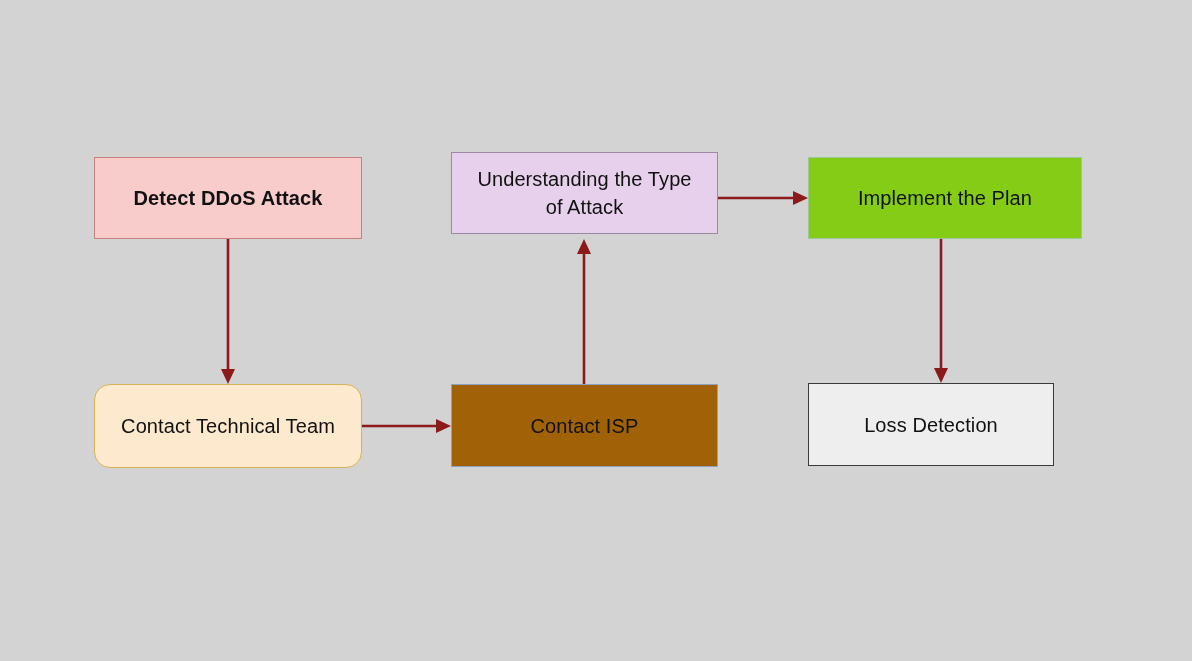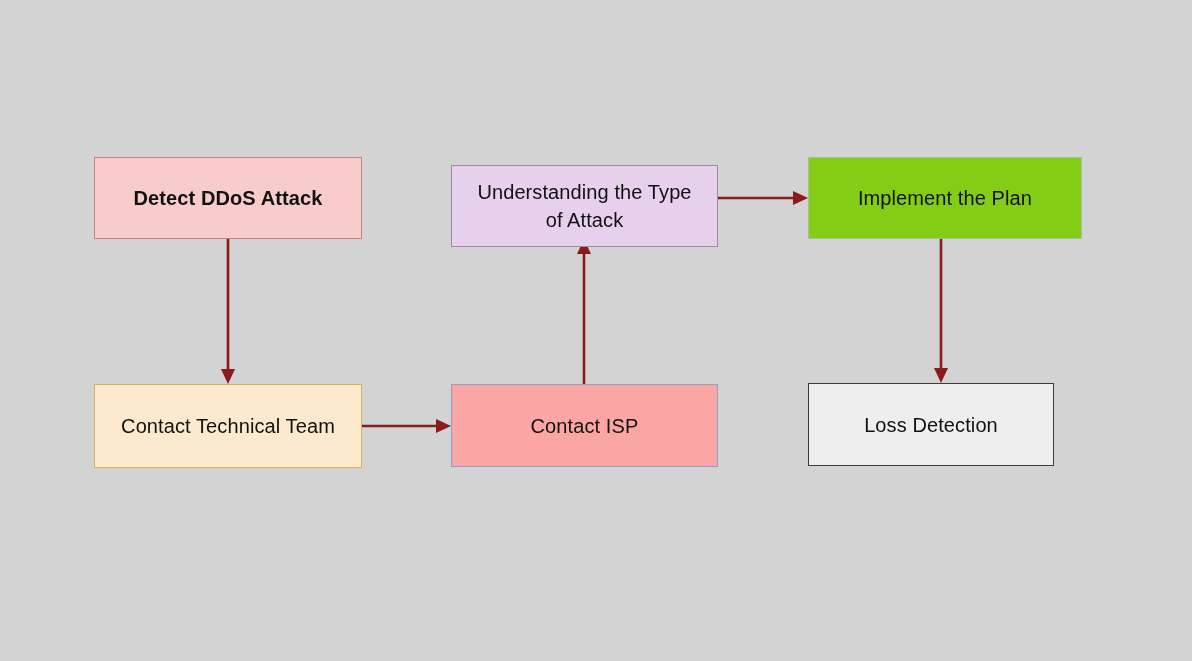--- a/index.html
+++ b/index.html
@@ -70,21 +70,21 @@
         <polygon points="808,198 793,191 793,205" fill="#8b1a1a"></polygon>
       </g>
       <g>
         <line x1="941" y1="239" x2="941" y2="371" stroke="#8b1a1a" stroke-width="2.6"></line>
         <polygon points="941,383 934,368 948,368" fill="#8b1a1a"></polygon>
       </g>
     </svg>
 
   <div id="node-layer">
       <div class="node" style="left: 94px; top: 157px; width: 268px; height: 82px; background: rgb(249, 204, 204); border-color: rgb(200, 127, 127); color: rgb(17, 17, 17); font-weight: bold;"><span class="node-label">Detect DDoS Attack</span></div>
-      <div class="node" style="left: 451px; top: 165px; width: 267px; height: 82px; background: rgb(231, 208, 236); border-color: rgb(155, 138, 163); color: rgb(17, 17, 17);"><span class="node-label">Understanding the Type
+      <div class="node" style="left: 451px; top: 152px; width: 267px; height: 82px; background: rgb(231, 208, 236); border-color: rgb(155, 138, 163); color: rgb(17, 17, 17);"><span class="node-label">Understanding the Type
 of Attack</span></div>
       <div class="node" style="left: 808px; top: 157px; width: 274px; height: 82px; background: #84cc16; border-color: rgb(154, 200, 154); color: rgb(17, 17, 17);"><span class="node-label">Implement the Plan</span></div>
-      <div class="node" style="left: 94px; top: 384px; width: 268px; height: 84px; background: rgb(253, 233, 205); border-color: rgb(214, 179, 89); color: rgb(17, 17, 17);"><span class="node-label">Contact Technical Team</span></div>
-      <div class="node" style="left: 451px; top: 384px; width: 267px; height: 83px; background: #fca5a5; border-color: rgb(142, 160, 196); color: rgb(17, 17, 17);"><span class="node-label">Contact ISP</span></div>
+      <div class="node" style="left: 94px; top: 384px; width: 268px; height: 84px; background: rgb(253, 233, 205); border-color: rgb(214, 179, 89); color: rgb(17, 17, 17); border-radius: 16px;"><span class="node-label">Contact Technical Team</span></div>
+      <div class="node" style="left: 451px; top: 384px; width: 267px; height: 83px; background: #a16207; border-color: rgb(142, 160, 196); color: rgb(17, 17, 17);"><span class="node-label">Contact ISP</span></div>
       <div class="node" style="left: 808px; top: 383px; width: 246px; height: 83px; background: rgb(238, 238, 238); border-color: rgb(58, 58, 58); color: rgb(17, 17, 17);"><span class="node-label">Loss Detection</span></div>
     </div>
 
 </div>
 
 </body></html>

